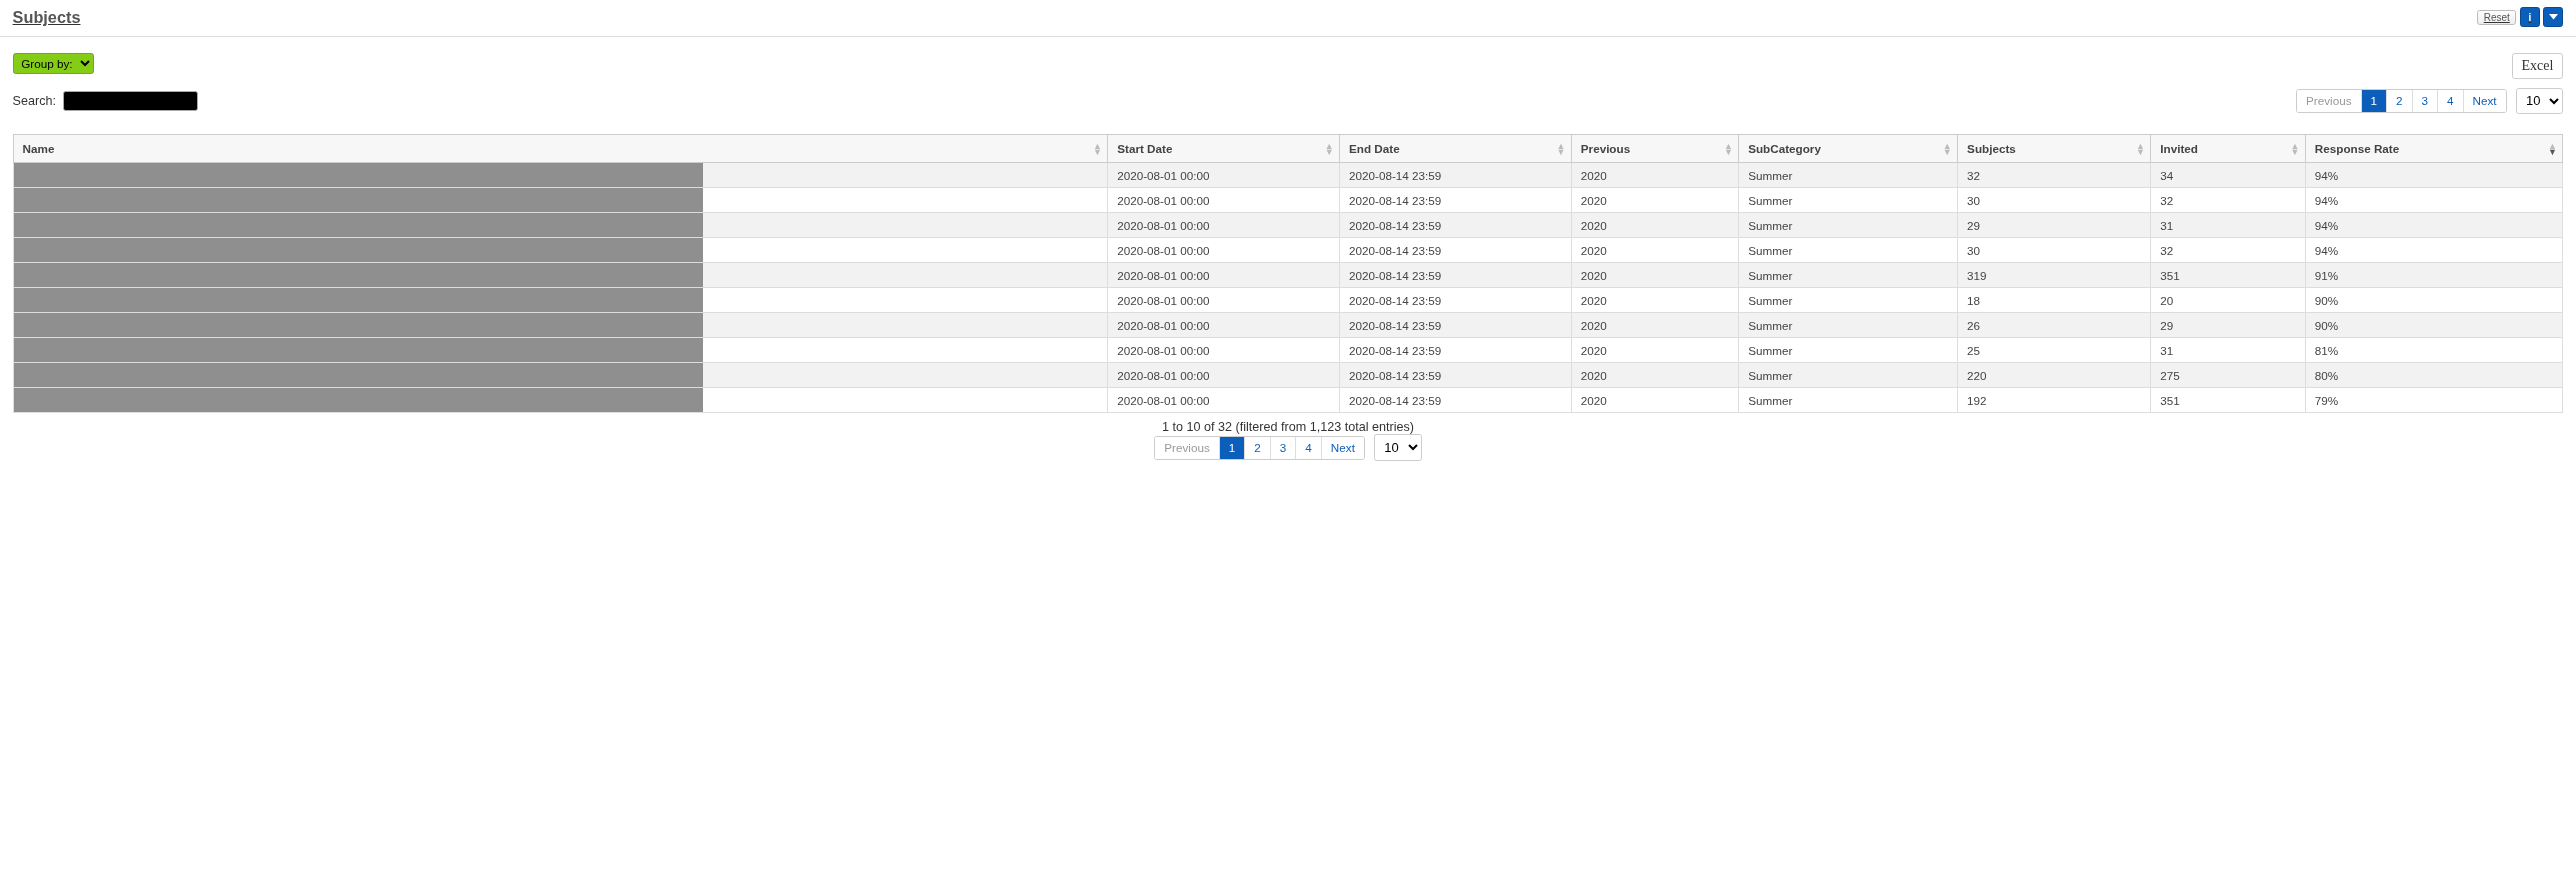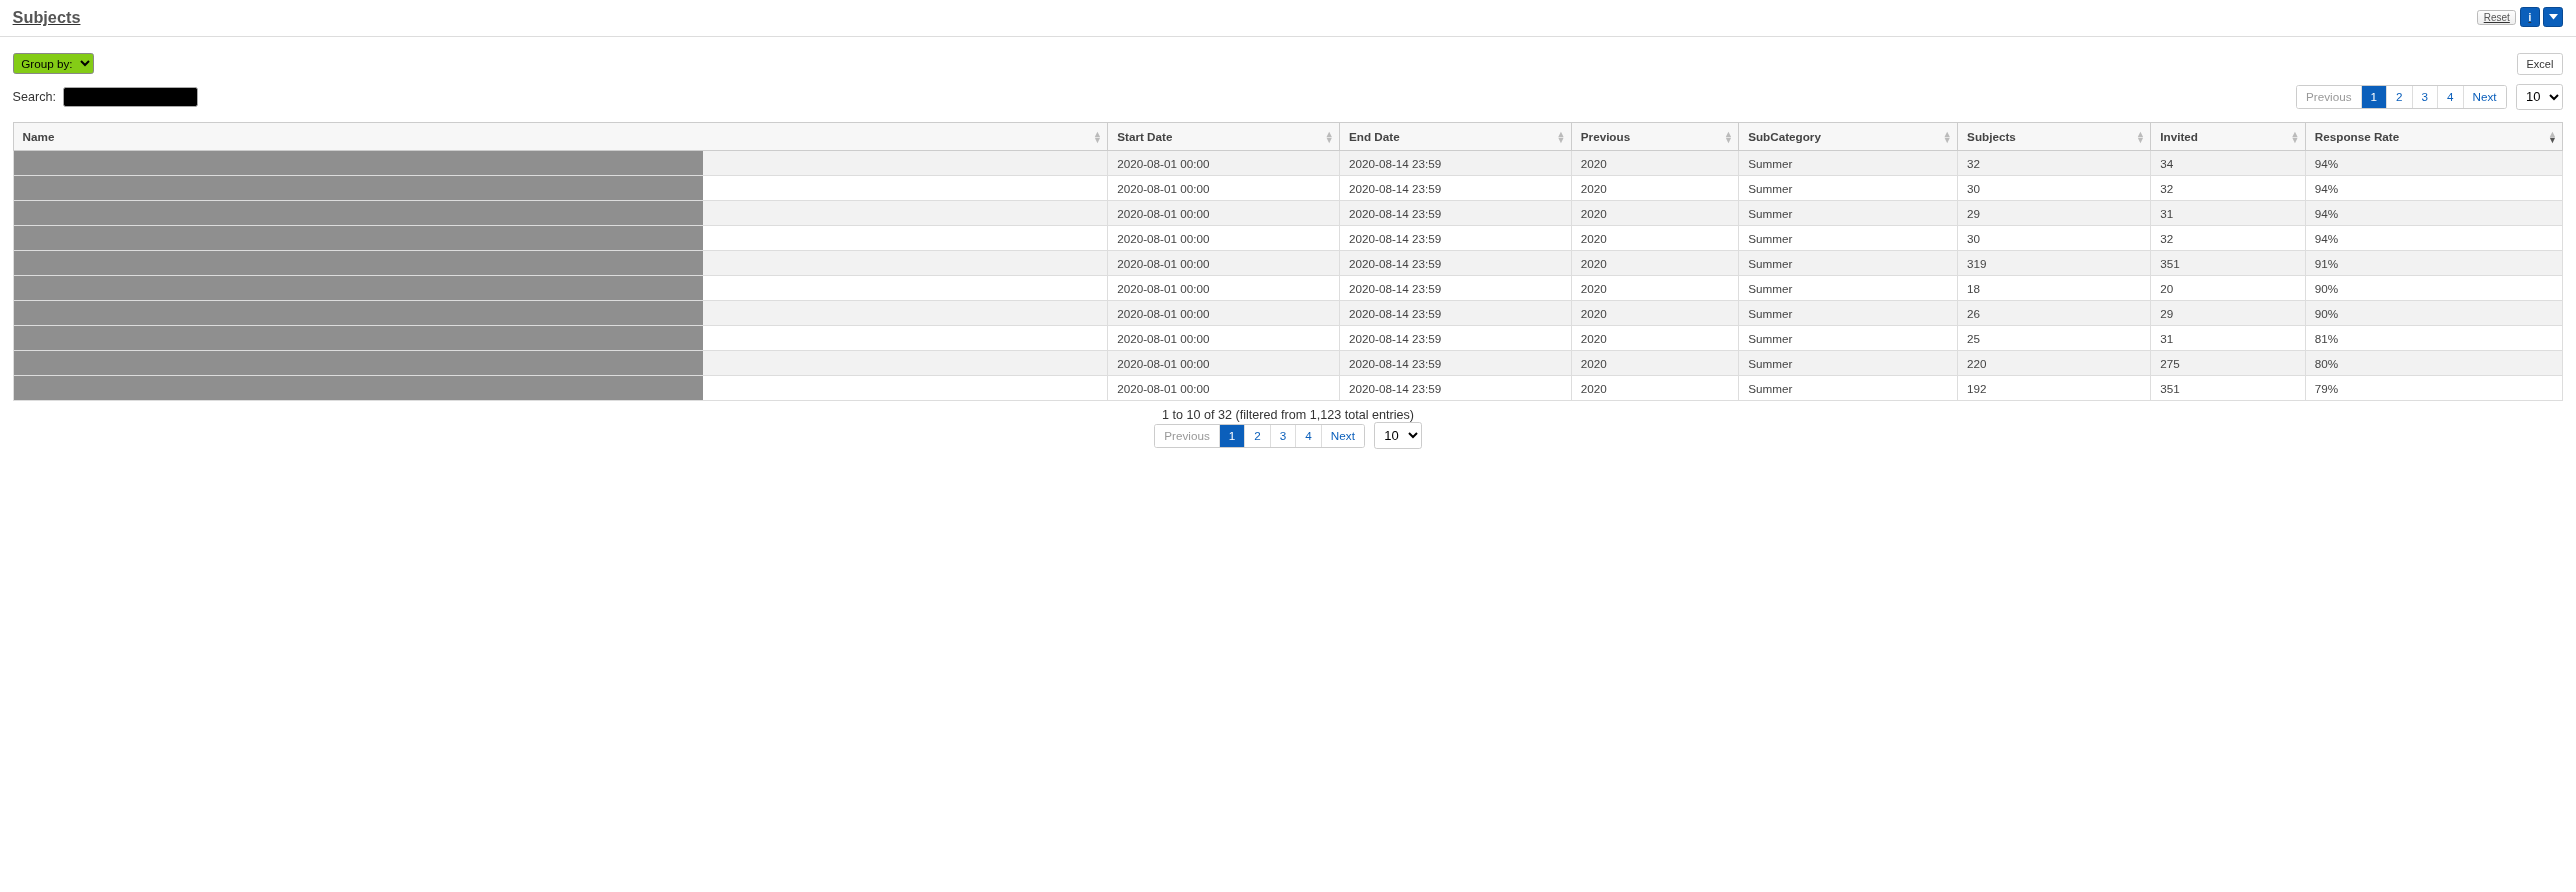--- a/index.html
+++ b/index.html
@@ -61,33 +61,34 @@
     margin-bottom: 9px;
   }
   .group-by-select {
     font-size: 11.7px;
     padding: 1.8px 3.6px;
     border: 0.9px solid #888;
     border-radius: 2.7px;
     background: #84cc16;
   }
   .excel-btn {
-    font-size: 11px;
+    font-size: 14px;
     color: #333;
     background: #fff;
     border: 0.9px solid #ccc;
     border-radius: 2.7px;
     padding: 3.6px 9px;
     cursor: pointer;
+    font-family: Liberation Serif, serif;
   }
   .search-row {
     display: flex;
     justify-content: space-between;
     align-items: center;
-    margin-bottom: 12px;
+    margin-bottom: 20px;
   }
   .search-wrap {
     display: flex;
     align-items: center;
     gap: 7.2px;
   }
   .search-label {
     font-size: 12.6px;
     color: #333;
   }

